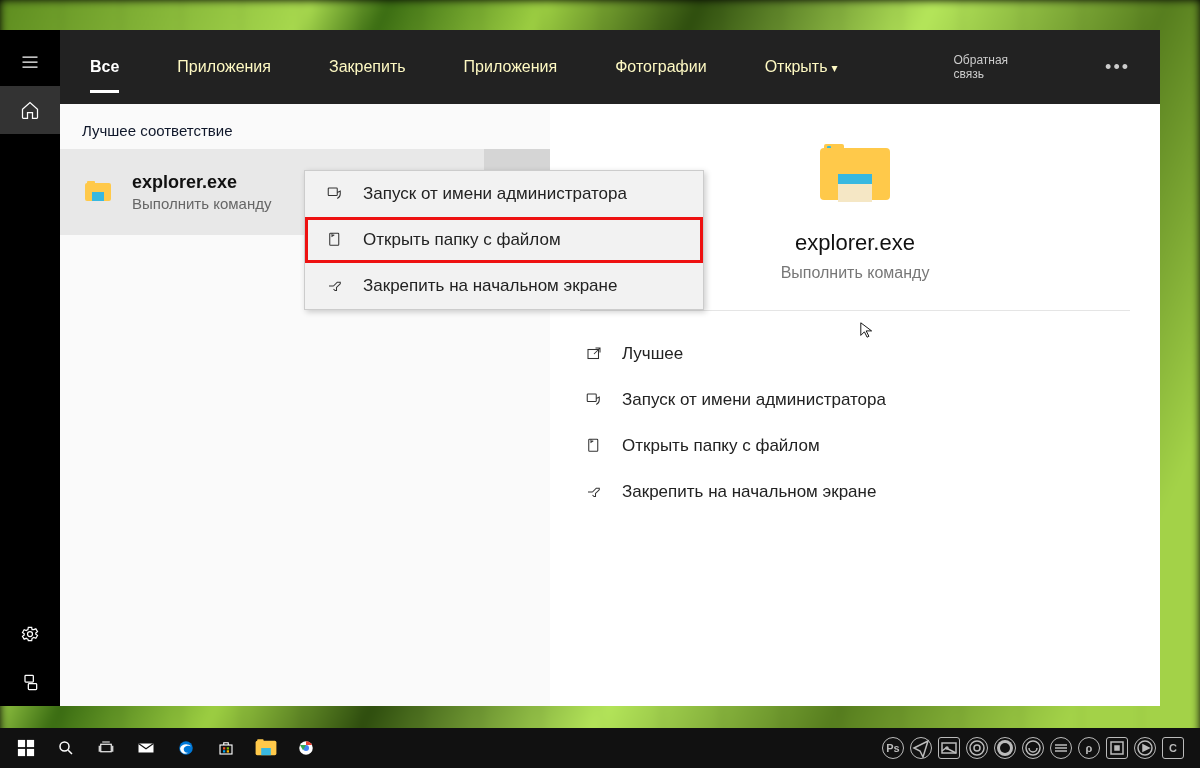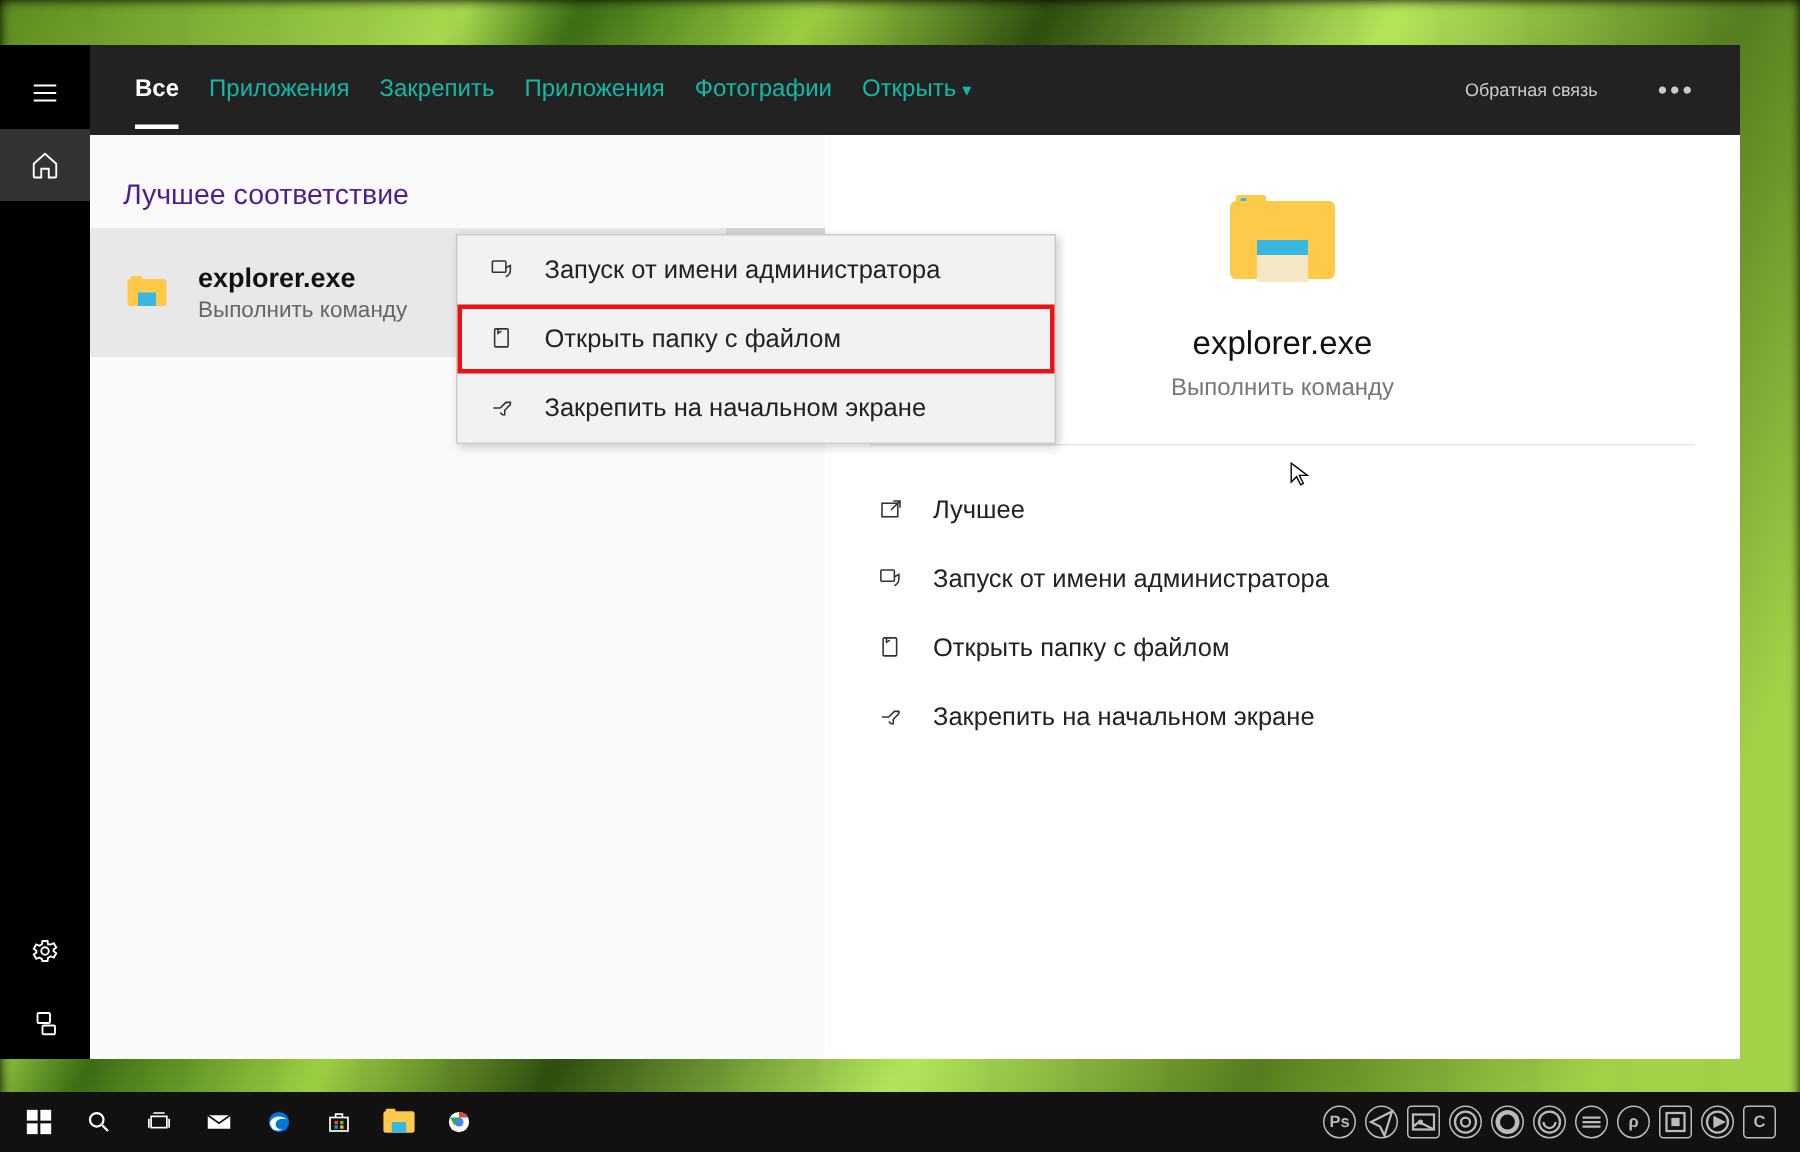--- a/index.html
+++ b/index.html
@@ -7,31 +7,31 @@
   .desktop-bg { position:absolute; inset:0; background:linear-gradient(115deg,#5d8c1f 0%,#a8d94e 20%,#3a6c12 25%,#9dcf42 35%,#2e4d0e 45%,#b5e65a 60%,#567d1e 75%,#a3d248 90%);
     filter:blur(4px); }
   .desktop-bg::after{content:"";position:absolute;inset:0;background:linear-gradient(90deg,rgba(0,0,0,.15) 0 3px,transparent 3px 60px) repeat-x;background-size:60px 100%;opacity:.4;}
   .search-window { position:absolute; left:0; top:30px; right:40px; bottom:62px; display:flex; }
   .left-rail { width:60px; background:#000; display:flex; flex-direction:column; align-items:center; padding-top:8px; }
   .left-rail .rail-btn { width:60px; height:48px; display:flex; align-items:center; justify-content:center; color:#fff; }
   .left-rail .rail-btn.active { background:#333; }
   .rail-spacer{flex:1;}
   .left-rail svg { width:20px; height:20px; fill:none; stroke:#fff; stroke-width:1.5; }
   .search-main { flex:1; display:flex; flex-direction:column; background:#fff; }
-  .top-tabs { height:60px; background:#222; display:flex; align-items:center; padding:0 30px; color:#ddd; font-size:16px; gap:20px; }
-  .tab { cursor:pointer; color:#14b8a6; position:relative;}
+  .top-tabs { height:74px; background:#222; display:flex; align-items:center; padding:0 30px; color:#ddd; font-size:16px; gap:58px; }
+  .tab { cursor:pointer; color:#fef9c3; position:relative;}
   .tab.active { color:#fff; font-weight:600; }
   .tab.active::after{content:"";position:absolute;left:0;right:0;bottom:-17px;height:3px;background:#fff;}
   .tab .chev{font-size:12px;margin-left:4px;}
   .top-tabs .top-spacer{flex:1;}
   .feedback{color:#ccc;font-size:12px;}
   .more-dots{color:#ccc;letter-spacing:2px;font-size:18px;margin-left:20px;}
   .content-row { flex:1; display:flex; min-height:0;}
   .col-left { width:490px; background:#fafafa; display:flex; flex-direction:column; position:relative;}
-  .section-label { padding:30px 22px 10px; font-size:19px; color:#4c1d95; }
+  .section-label { padding:18px 22px 10px; font-size:15px; color:#0f172a; }
   .result-row { display:flex; align-items:center; height:86px; background:#e8e8e8; padding:0 18px; position:relative;}
   .result-icon { width:40px; height:40px; display:flex; align-items:center; justify-content:center; margin-right:14px;}
   .result-text .title { font-size:18px; color:#111; font-weight:600;}
   .result-text .sub { font-size:15px; color:#666; margin-top:2px;}
   .arrow-box { position:absolute; right:0; top:0; bottom:0; width:66px; background:#d5d5d5; display:flex; align-items:center; justify-content:center;}
   .arrow-box svg{width:22px;height:22px;stroke:#555;fill:none;stroke-width:1.5;}
   .context-menu { position:absolute; left:244px; top:66px; width:400px; background:#f2f2f2; border:1px solid #ccc; box-shadow:2px 2px 6px rgba(0,0,0,.2); z-index:10;}
   .ctx-item { height:46px; display:flex; align-items:center; padding:0 18px; font-size:17px; color:#222;}
   .ctx-item .ctx-icon{width:24px;display:flex;justify-content:center;margin-right:16px;}
   .ctx-item.highlight { outline:3px solid #e11; outline-offset:-3px;}

